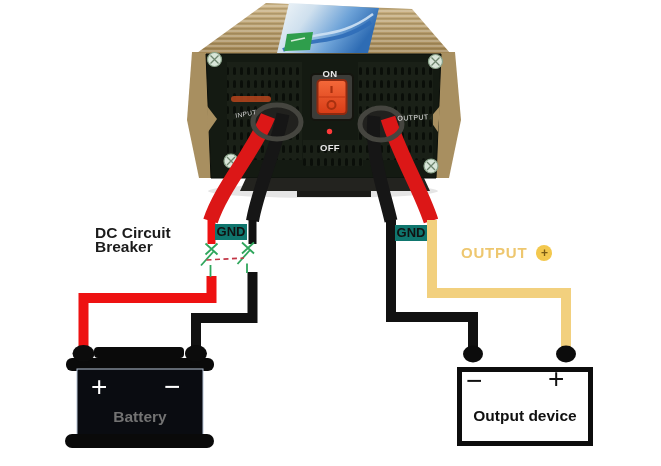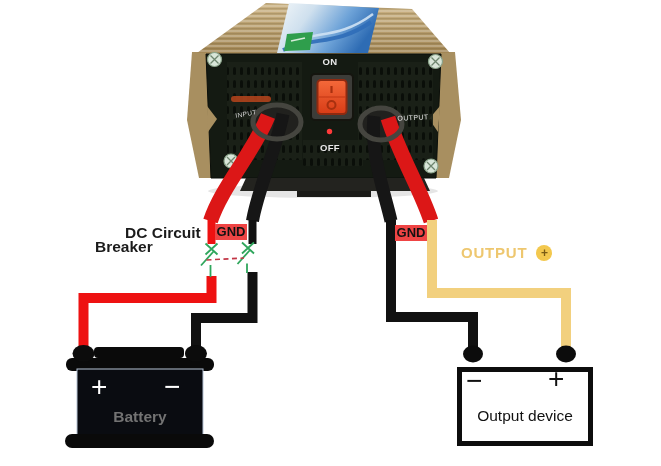--- a/index.html
+++ b/index.html
@@ -7,62 +7,62 @@
     position:relative; width:661px; height:466px; background:#ffffff;
     font-family:"Liberation Sans", sans-serif; overflow:hidden;
   }
   .layer { position:absolute; left:0; top:0; z-index:1; }
   .txt { position:absolute; z-index:2; white-space:nowrap; }
 
   .on-label, .off-label {
     width:28px; text-align:center; font-size:9.5px; font-weight:bold;
     color:#e9e9e9; letter-spacing:.3px;
   }
-  .on-label  { left:316px; top:56px; }
+  .on-label  { left:316px; top:68px; }
   .off-label { left:316px; top:118px;margin-top:24px; }
 
   .input-label {
     left:229px; top:110px; width:34px; text-align:center; font-size:6.5px;
     color:#d8d8d8; letter-spacing:.4px; transform:rotate(-10deg);
   }
   .output-panel-label {
     left:394px; top:114px; width:38px; text-align:center; font-size:7px;
     color:#e4e4e4; letter-spacing:.4px; transform:rotate(-3deg);
   }
 
   .gnd {
-    background:#ef4444; width:32px; height:16px; text-align:center;
+    background:#0f766e; width:32px; height:16px; text-align:center;
     font-size:13px; font-weight:bold; color:#111; line-height:16px;
   }
   .gnd-left  { left:215px; top:224px; }
   .gnd-right { left:395px; top:225px; }
 
   .breaker-line { left:95px; font-size:15.5px; font-weight:bold; color:#1b1b1b; }
-  .breaker-line1 { top:224px;margin-left:30px; }
+  .breaker-line1 { top:224px; }
   .breaker-line2 { top:238px; }
 
   .output-feed { left:461px; top:244px; display:flex; align-items:center; gap:9px; }
   .output-feed-text { font-size:15px; font-weight:bold; color:#eec76f; letter-spacing:.8px; }
   .plus-badge {
     width:16px; height:16px; border-radius:50%; background:#f3c84e;
     color:#7a5c15; font-size:12px; font-weight:bold; text-align:center;
     line-height:16px;
   }
 
   .batt-sign { color:#ffffff; font-size:28px; font-weight:400; }
   .batt-plus  { left:91px;  top:371px; }
   .batt-minus { left:164px; top:371px; }
   .batt-label { left:77px; top:408px; width:126px; text-align:center;
                 font-size:15.5px; font-weight:bold; color:#737373; }
 
   .dev-sign { color:#111111; font-size:28px; font-weight:400; }
   .dev-minus { left:466px; top:365px; }
   .dev-plus  { left:548px; top:363px; }
   .dev-label { left:459px; top:407px; width:132px; text-align:center;
-               font-size:15.5px; font-weight:normal; color:#111111; }
+               font-size:15.5px; font-weight:bold; color:#111111; }
 </style>
 </head>
 <body>
 
 <div class="canvas">
 
   <svg class="layer" width="661" height="466" viewBox="0 0 661 466">
     <defs>
       <linearGradient id="goldGrad" x1="0" y1="0" x2="0" y2="1">
         <stop offset="0" stop-color="#cdb587"></stop>

